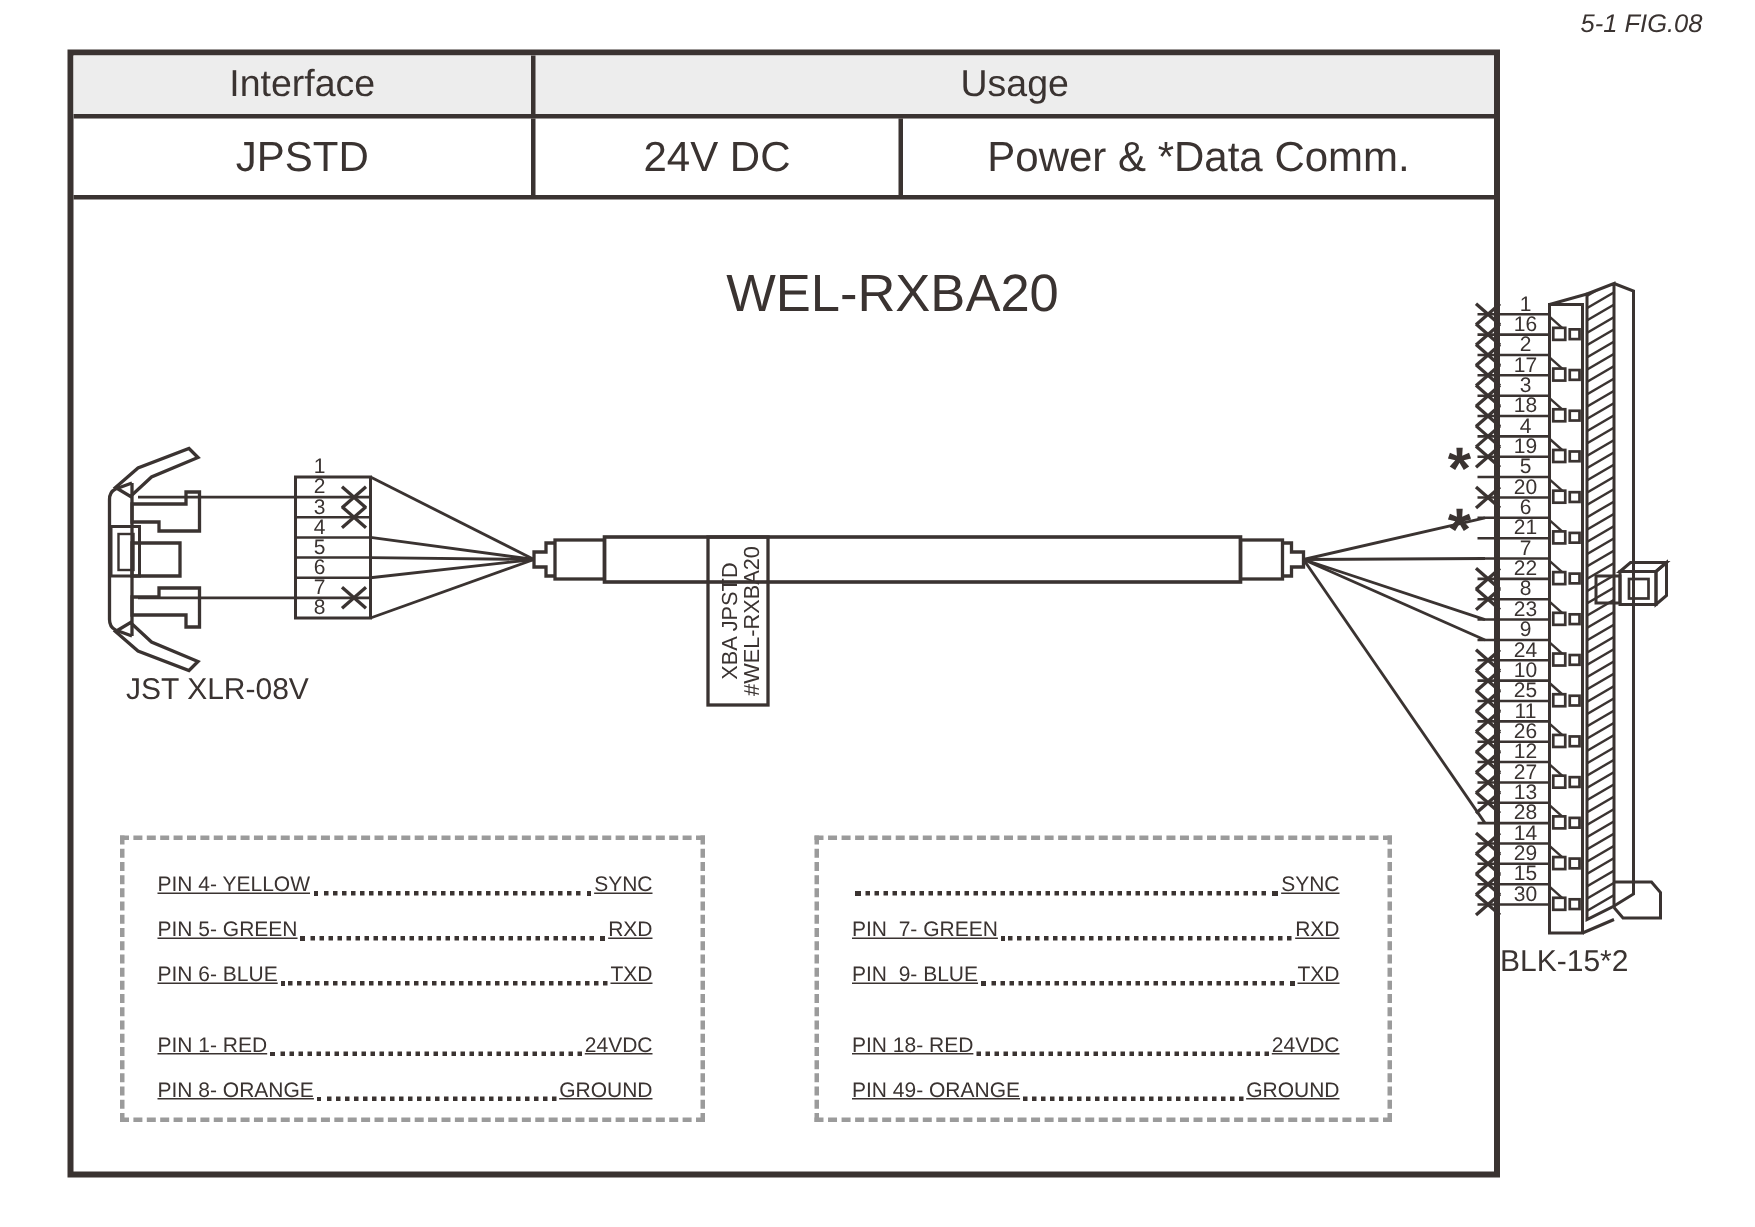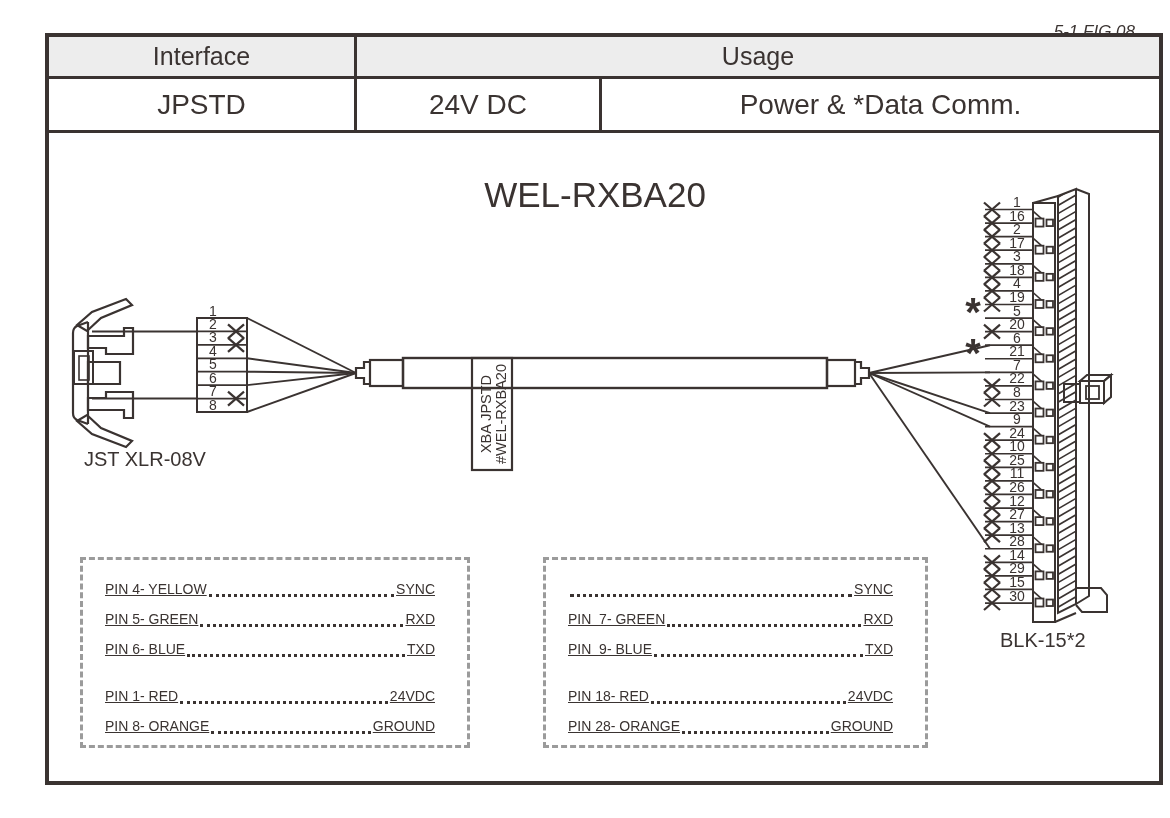--- a/index.html
+++ b/index.html
@@ -6,24 +6,24 @@
     --ink:#3a3331;
     --header-bg:#ededed;
     --dash:#9b9b9b;
   }
   html,body{margin:0;padding:0;background:#fff;}
   .page{
     position:relative;width:1170px;height:818px;background:#fff;overflow:hidden;
     font-family:"Liberation Sans", sans-serif;color:var(--ink);
   }
   .figref{
-    position:absolute;top:6px;right:35px;font-style:italic;font-size:17px;color:var(--ink);margin-top:16px;
+    position:absolute;top:6px;right:35px;font-style:italic;font-size:17px;color:var(--ink);
   }
   .frame{
-    position:absolute;left:45px;top:33px;width:1118px;height:752px;
+    position:absolute;left:45px;top:33px;width:955px;height:752px;
     border:4px solid var(--ink);box-sizing:border-box;background:#fff;
   }
   .trow{display:flex;box-sizing:border-box;}
   .trow.hdr{height:42px;background:var(--header-bg);border-bottom:3px solid var(--ink);}
   .trow.val{height:54px;border-bottom:3px solid var(--ink);}
   .tcell{display:flex;align-items:center;justify-content:center;box-sizing:border-box;}
   .c1{width:308px;border-right:3px solid var(--ink);}
   .c2{width:245px;border-right:3px solid var(--ink);}
   .c3{flex:1;text-align:center;}
   .hdr .tcell{font-size:25px;}
@@ -72,21 +72,21 @@
       </div>
     </div>
   <div class="legend lg-right" id="legend-right">
       <div class="lgroup">
         <div class="lrow"><span class="leader"></span><span>SYNC</span></div>
         <div class="lrow"><span>PIN  7- GREEN</span><span class="leader"></span><span>RXD</span></div>
         <div class="lrow"><span>PIN  9- BLUE</span><span class="leader"></span><span>TXD</span></div>
       </div>
       <div class="lgroup">
         <div class="lrow"><span>PIN 18- RED</span><span class="leader"></span><span>24VDC</span></div>
-        <div class="lrow"><span>PIN 28- ORANGE</span><span class="leader"></span><span>GROUND</span></div>
+        <div class="lrow"><span>PIN 49- ORANGE</span><span class="leader"></span><span>GROUND</span></div>
       </div>
     </div>
 
   <svg class="overlay" id="diagram-svg" viewBox="0 0 1170 818">
 
     <text x="595" y="207" font-size="35" text-anchor="middle">WEL-RXBA20</text>
 
     <g>
       <path class="ln" stroke-width="2.2" fill="#fff" d="M 77,325 L 92,312 L 126,299 L 132,305 L 101,318 L 87,331 Z"></path>
       <path class="ln" stroke-width="2.2" fill="#fff" d="M 77,421 L 92,434 L 126,447 L 132,441 L 101,428 L 87,415 Z"></path>

